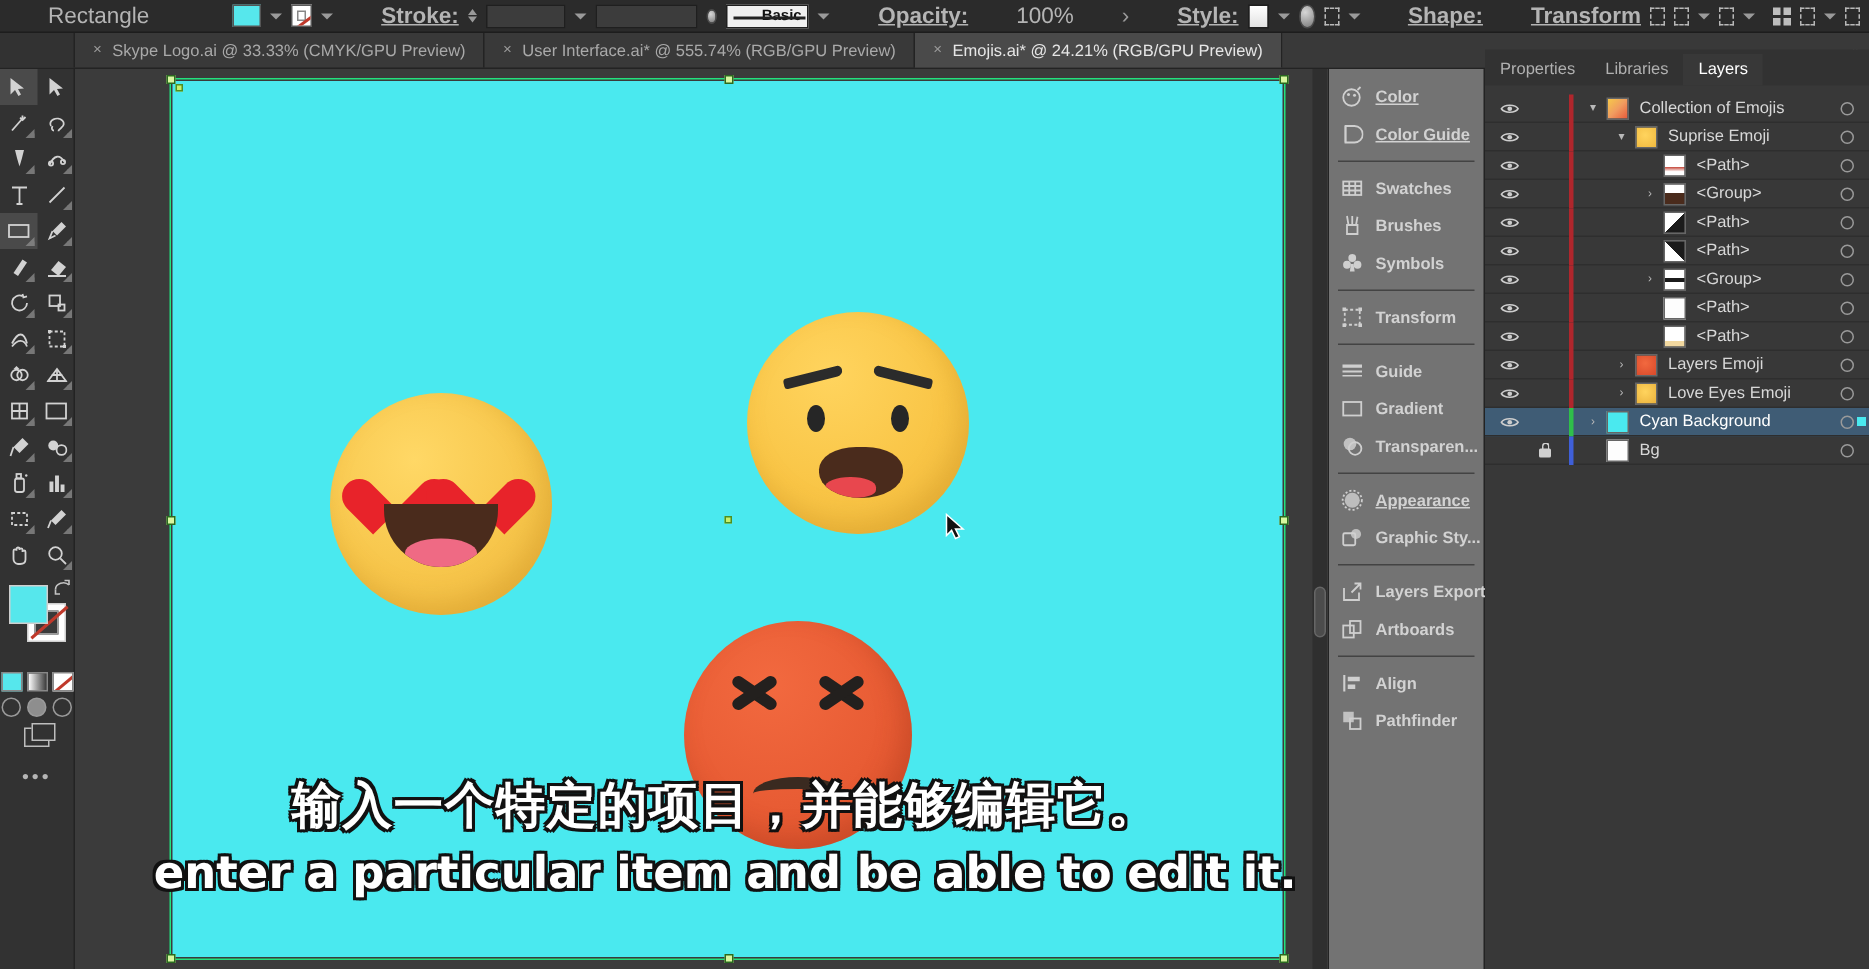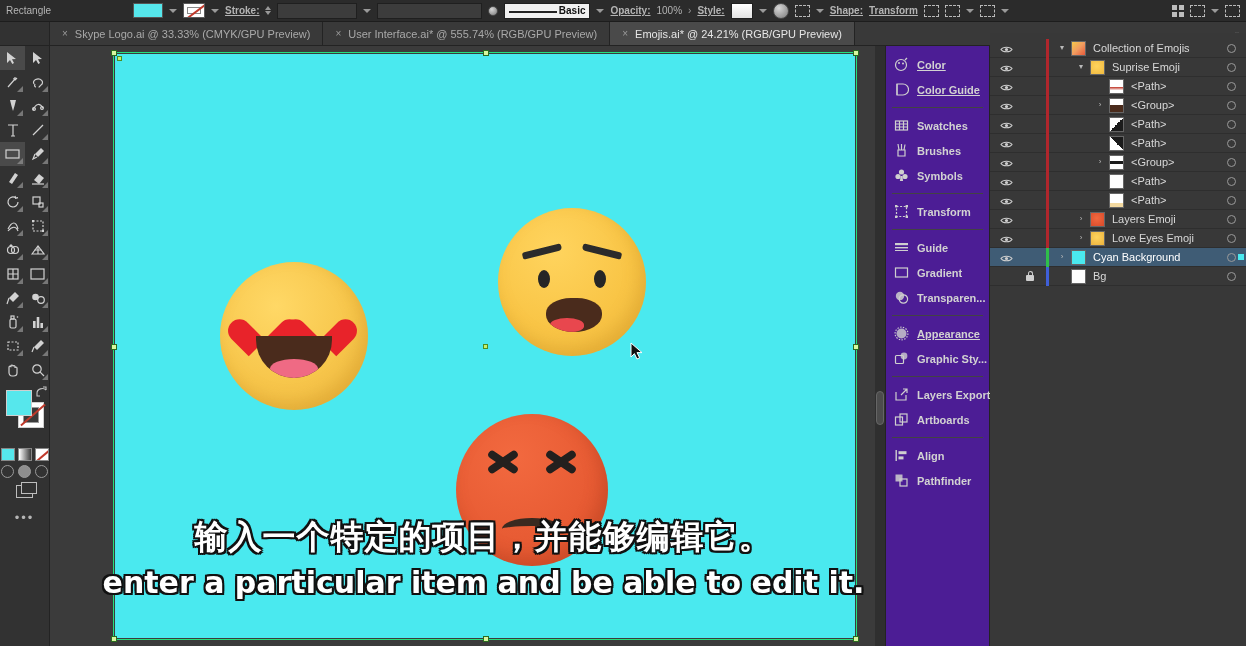--- a/index.html
+++ b/index.html
@@ -12,21 +12,21 @@
     -webkit-font-smoothing:antialiased;
   }
   #app { position:relative; width:1246px; height:646px; }
 
   
   .ctrlbar {
     position:absolute; left:0; top:0; width:1246px; height:22px;
     background:#2b2b2b; border-bottom:1px solid #1d1d1d;
     display:flex; align-items:center; gap:6px; padding:0 6px;
   }
-  .ctrl-label { color:#b4b4b4; font-size:10px; white-space:nowrap; }
+  .ctrl-label { color:#b4b4b4; font-size:15px; white-space:nowrap;margin-left:26px; }
   .ctrl-label.u { text-decoration:underline;font-weight:bold; }
   .swatch-box { width:30px; height:15px; border:1px solid #555; }
   .stroke-swatch {
     width:22px; height:15px; border:1px solid #5a5a5a; background:#ffffff;
     position:relative; overflow:hidden;
   }
   .stroke-swatch:after{
     content:""; position:absolute; left:-4px; top:6px; width:34px; height:2px;
     background:#c0392b; transform:rotate(-37deg);
   }
@@ -176,21 +176,21 @@
     text-shadow:-2px -2px 0 #111,2px -2px 0 #111,-2px 2px 0 #111,2px 2px 0 #111,0 2px 0 #111,0 -2px 0 #111,2px 0 0 #111,-2px 0 0 #111;
   }
 
   
   .cv-scroll{position:absolute;right:0;top:0;width:10px;height:600px;background:#2f2f2f;}
   .cv-scroll .thumb{position:absolute;left:1px;top:345px;width:8px;height:34px;background:#4c4c4c;border-radius:4px;}
 
   
   .dock{
     position:absolute;left:885px;top:46px;width:105px;height:600px;
-    background:#4c1d95;border-left:1px solid #232323;border-right:1px solid #232323;
+    background:#737373;border-left:1px solid #232323;border-right:1px solid #232323;
     padding-top:6px;
   }
   .dock-item{
     height:25px;display:flex;align-items:center;gap:8px;padding-left:8px;cursor:pointer;
   }
   .dock-item .dlabel{font-size:11px;color:#d2d2d2;font-weight:bold;white-space:nowrap;}
   .dock-item .dlabel.u{text-decoration:underline;}
   .dock-ico{width:15px;height:15px;flex:none;}
   .dock-ico svg *{stroke:#cfcfcf;fill:none;stroke-width:1.2;}
   .dock-ico svg .f{fill:#cfcfcf;stroke:none;}
@@ -697,20 +697,25 @@
     <div class="dock-item">
       <span class="dock-ico"><svg viewBox="0 0 15 15" width="15" height="15">
             <rect class="f" x="1.5" y="1.5" width="7" height="7" opacity=".85"></rect>
             <rect x="6" y="6" width="7" height="7"></rect>
           </svg></span>
       <span class="dlabel">Pathfinder</span>
     </div>
   </div>
 
   <div class="rpanel">
+    <div class="ptabs">
+      <div class="ptab">Properties</div>
+      <div class="ptab">Libraries</div>
+      <div class="ptab active">Layers</div>
+    </div>
     <div class="layer-list" id="layer-list">
         <div class="lrow">
           <div class="eyecol">
             <span class="eye"><svg viewBox="0 0 14 9" width="13" height="9">
                 <path d="M1 4.5 C3 1.2 11 1.2 13 4.5 C11 7.8 3 7.8 1 4.5Z"></path>
                 <circle class="p" cx="7" cy="4.5" r="1.7"></circle>
               </svg></span>
           </div>
           <div class="lockcol"></div>
           <div class="colorbar" style="background: rgb(176, 38, 44); margin-left: 8px;"></div>

